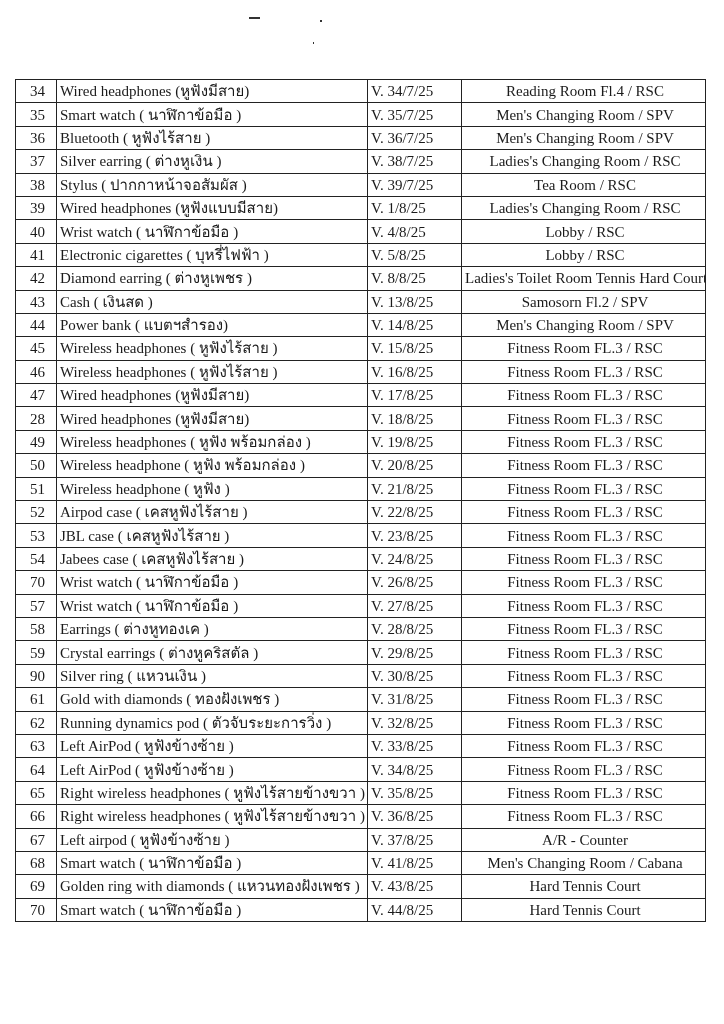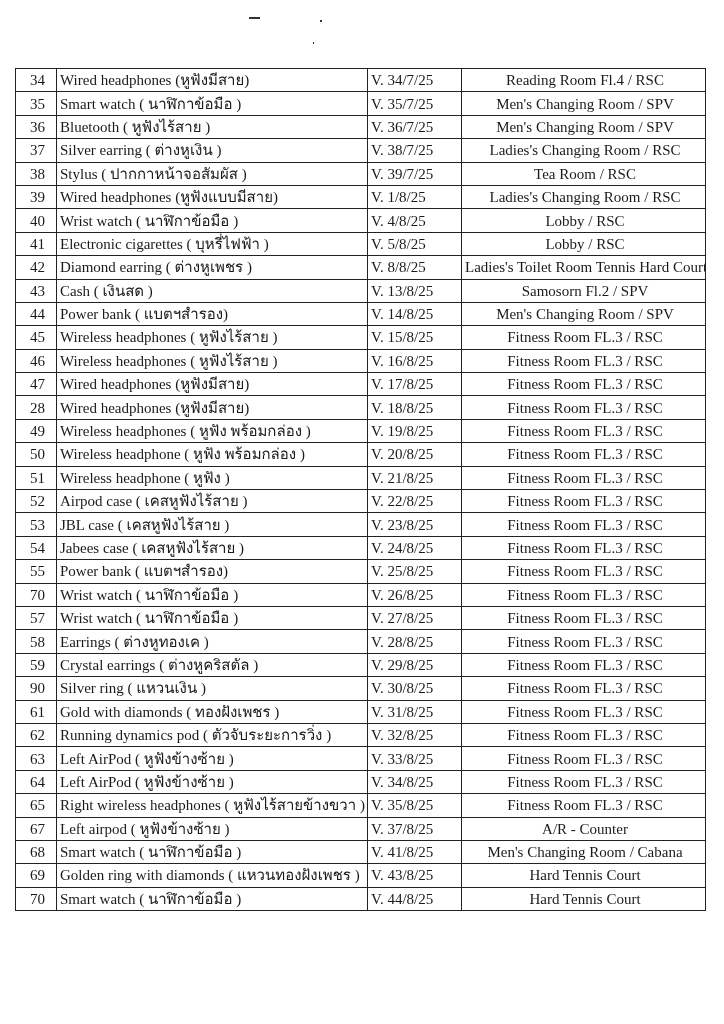--- a/index.html
+++ b/index.html
@@ -18,21 +18,21 @@
     .scan-mark {
       position: absolute;
       background: #333;
     }
     .mark-1 { left: 249px; top: 17px; width: 11px; height: 2px; }
     .mark-2 { left: 320px; top: 20px; width: 2px; height: 2px; }
     .mark-3 { left: 313px; top: 42px; width: 1px; height: 2px; }
     table.doc-table {
       position: absolute;
       left: 15px;
-      top: 68px;
+      top: 79px;
       width: 691px;
       border-collapse: collapse;
       table-layout: fixed;
     }
     table.doc-table td {
       border: 1.5px solid #222;
       height: 22.4px;
       padding: 0 0 0 3px;
       font-family: "Liberation Serif", "DejaVu Serif", serif;
       font-size: 15px;
@@ -177,26 +177,20 @@
         <td class="col-ref">V. 23/8/25</td>
         <td class="col-loc">Fitness Room  FL.3 / RSC</td>
       </tr>
       <tr>
         <td class="col-no">54</td>
         <td class="col-item">Jabees case ( เคสหูฟังไร้สาย )</td>
         <td class="col-ref">V. 24/8/25</td>
         <td class="col-loc">Fitness Room  FL.3 / RSC</td>
       </tr>
       <tr>
-        <td class="col-no">55</td>
-        <td class="col-item">Power bank ( แบตฯสำรอง)</td>
-        <td class="col-ref">V. 25/8/25</td>
-        <td class="col-loc">Fitness Room  FL.3 / RSC</td>
-      </tr>
-      <tr>
         <td class="col-no">70</td>
         <td class="col-item">Wrist watch ( นาฬิกาข้อมือ )</td>
         <td class="col-ref">V. 26/8/25</td>
         <td class="col-loc">Fitness Room  FL.3 / RSC</td>
       </tr>
       <tr>
         <td class="col-no">57</td>
         <td class="col-item">Wrist watch ( นาฬิกาข้อมือ )</td>
         <td class="col-ref">V. 27/8/25</td>
         <td class="col-loc">Fitness Room  FL.3 / RSC</td>
@@ -240,20 +234,26 @@
       <tr>
         <td class="col-no">64</td>
         <td class="col-item">Left AirPod ( หูฟังข้างซ้าย )</td>
         <td class="col-ref">V. 34/8/25</td>
         <td class="col-loc">Fitness Room  FL.3 / RSC</td>
       </tr>
       <tr>
         <td class="col-no">65</td>
         <td class="col-item small">Right wireless headphones ( หูฟังไร้สายข้างขวา )</td>
         <td class="col-ref">V. 35/8/25</td>
+        <td class="col-loc">Fitness Room  FL.3 / RSC</td>
+      </tr>
+      <tr>
+        <td class="col-no">66</td>
+        <td class="col-item small">Right wireless headphones ( หูฟังไร้สายข้างขวา )</td>
+        <td class="col-ref">V. 36/8/25</td>
         <td class="col-loc">Fitness Room  FL.3 / RSC</td>
       </tr>
       <tr>
         <td class="col-no">67</td>
         <td class="col-item">Left airpod ( หูฟังข้างซ้าย )</td>
         <td class="col-ref">V. 37/8/25</td>
         <td class="col-loc"> A/R - Counter</td>
       </tr>
       <tr>
         <td class="col-no">68</td>

